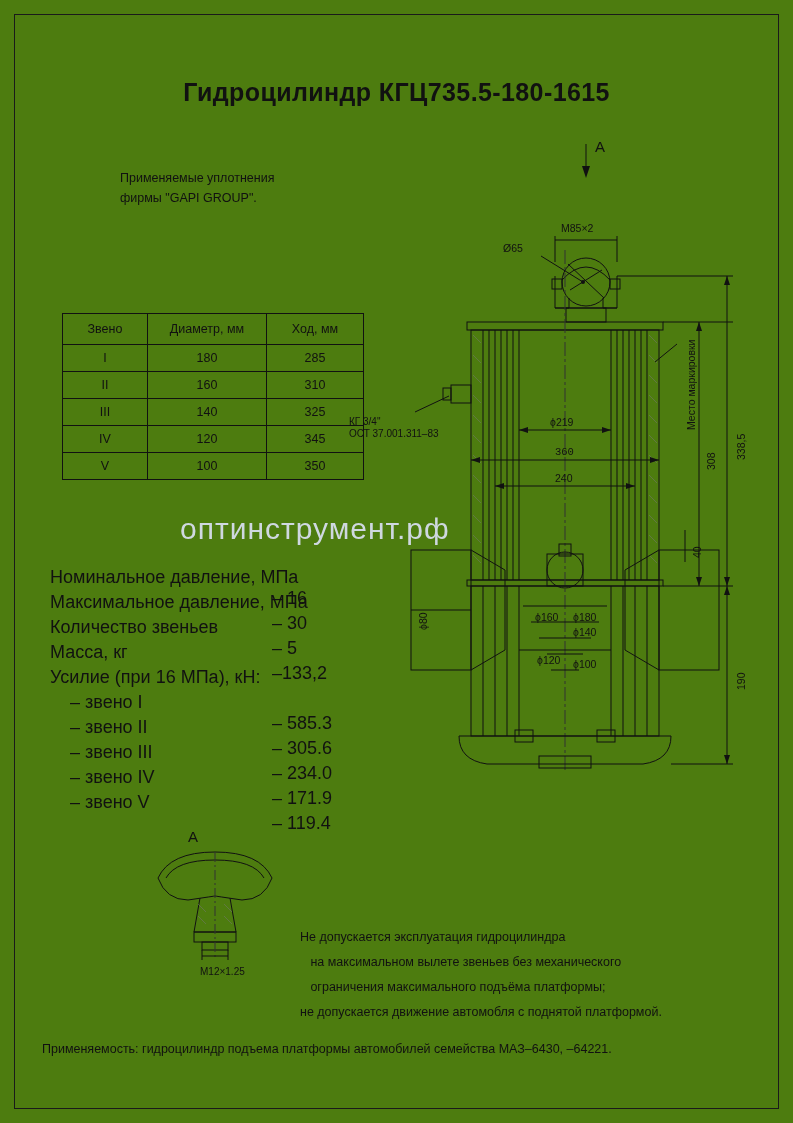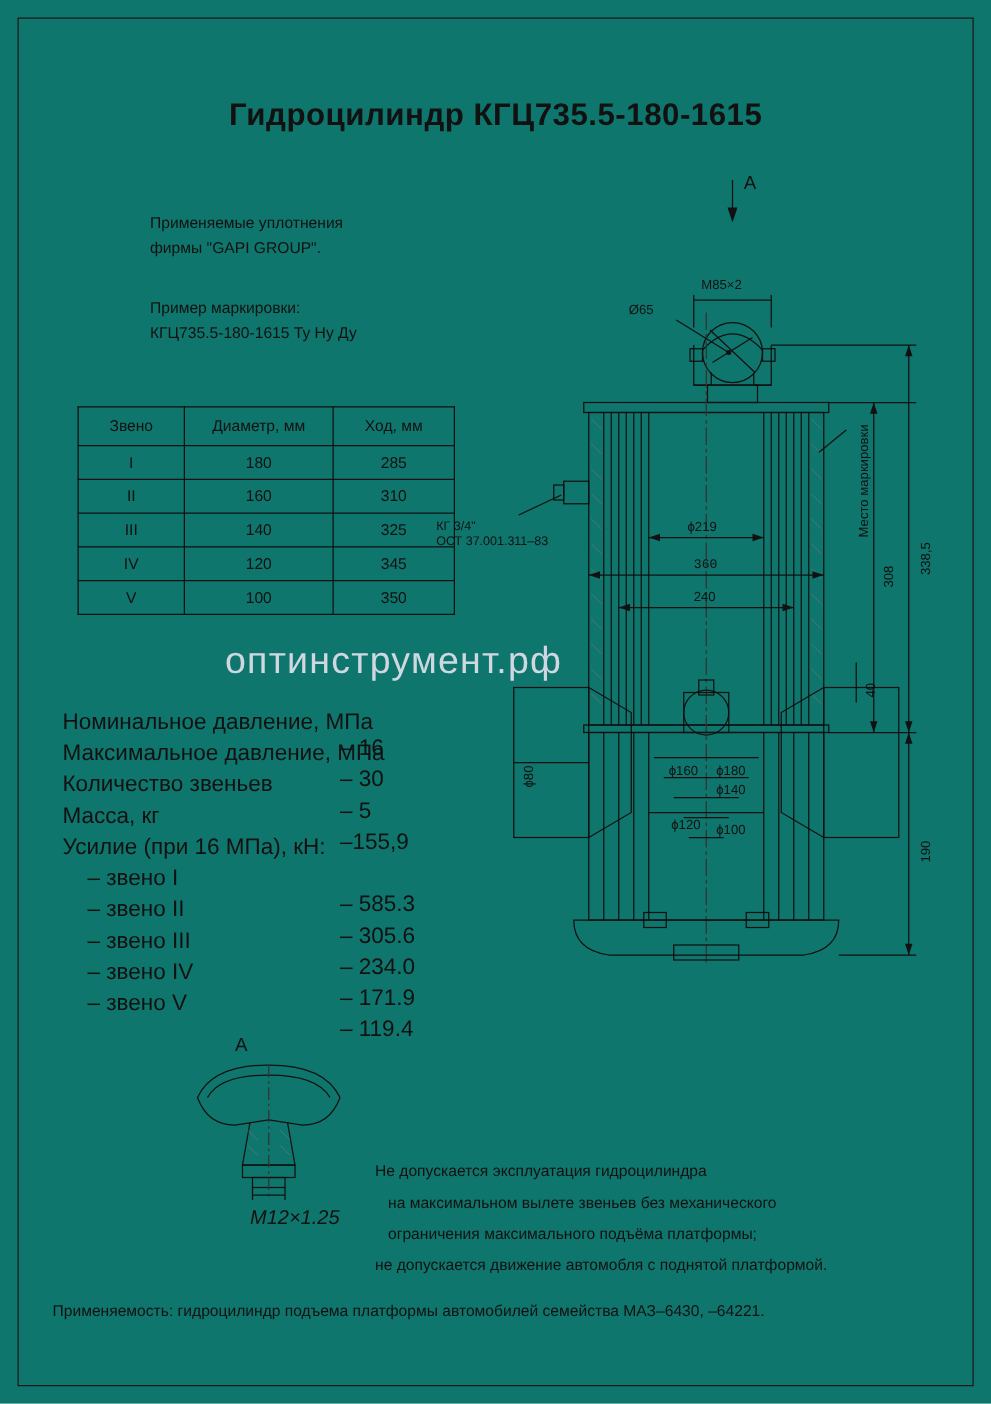--- a/index.html
+++ b/index.html
@@ -9,21 +9,21 @@
   }
   body {
     font-family: "Liberation Sans", sans-serif;
     color: #111;
   }
   #page {
     position: relative;
     width: 793px;
     height: 1123px;
     overflow: hidden;
-    background: #0f766e;
+    background: #4d7c0f;
   }
   .frame {
     position: absolute;
     left: 14px;
     top: 14px;
     width: 765px;
     height: 1095px;
     border: 1px solid #1a1a1a;
     box-sizing: border-box;
   }
@@ -51,21 +51,21 @@
     top: 236px;
     font-size: 12.5px;
     line-height: 20px;
     white-space: pre;
   }
 
   
   table.spec {
     position: absolute;
     left: 62px;
-    top: 325px;
+    top: 313px;
     border-collapse: collapse;
     font-size: 12.5px;
   }
   table.spec td, table.spec th {
     border: 1px solid #111;
     text-align: center;
     font-weight: normal;
     height: 26px;
     padding: 0 4px;
   }
@@ -139,22 +139,21 @@
   .viewA .cap {
     position: absolute;
     left: 48px;
     top: 0;
     font-size: 15px;
   }
   .viewA .m12 {
     position: absolute;
     left: 60px;
     top: 138px;
-    font-size: 16px;
-    font-style: italic;
+    font-size: 10px;
   }
 
   
   .warning {
     position: absolute;
     left: 300px;
     top: 925px;
     font-size: 12.5px;
     line-height: 25px;
     white-space: pre;
@@ -173,22 +172,20 @@
 
 <div id="page">
 
   <div class="frame"></div>
 
   <div class="title">Гидроцилиндр КГЦ735.5-180-1615</div>
 
   <div class="note-seals"><span>Применяемые уплотнения</span>
 <span>фирмы "GAPI GROUP".</span></div>
 
-  <div class="note-mark"><span>Пример маркировки:</span>
-<span>КГЦ735.5-180-1615 Ту Ну Ду</span></div>
 
   <table class="spec">
     <tbody>
         <tr>
       <th class="col-a">Звено</th>
       <th class="col-b">Диаметр, мм</th>
       <th class="col-c">Ход, мм</th>
     </tr>
     <tr>
       <td>I</td>
@@ -228,21 +225,21 @@
     <div class="row">
       <span class="lbl">Максимальное давление, МПа</span>
       <span class="val">– 30</span>
     </div>
     <div class="row">
       <span class="lbl">Количество звеньев</span>
       <span class="val">– 5</span>
     </div>
     <div class="row">
       <span class="lbl">Масса, кг</span>
-      <span class="val">–155,9</span>
+      <span class="val">–133,2</span>
     </div>
     <div class="row">
       <span class="lbl">Усилие (при 16 МПа), кН:</span>
       <span class="val"></span>
     </div>
     <div class="row">
       <span class="lbl">    – звено I</span>
       <span class="val">– 585.3</span>
     </div>
     <div class="row">

